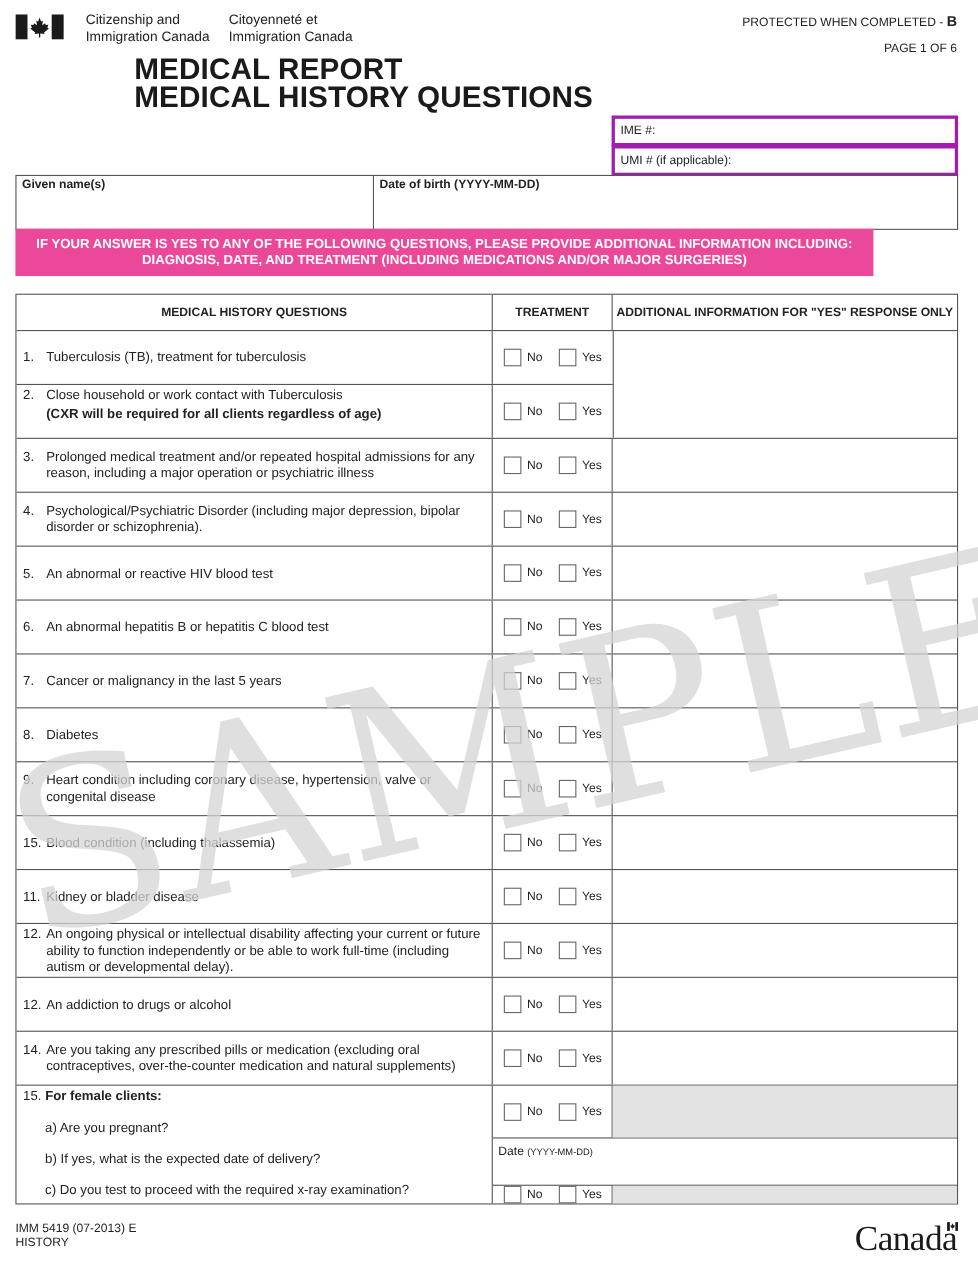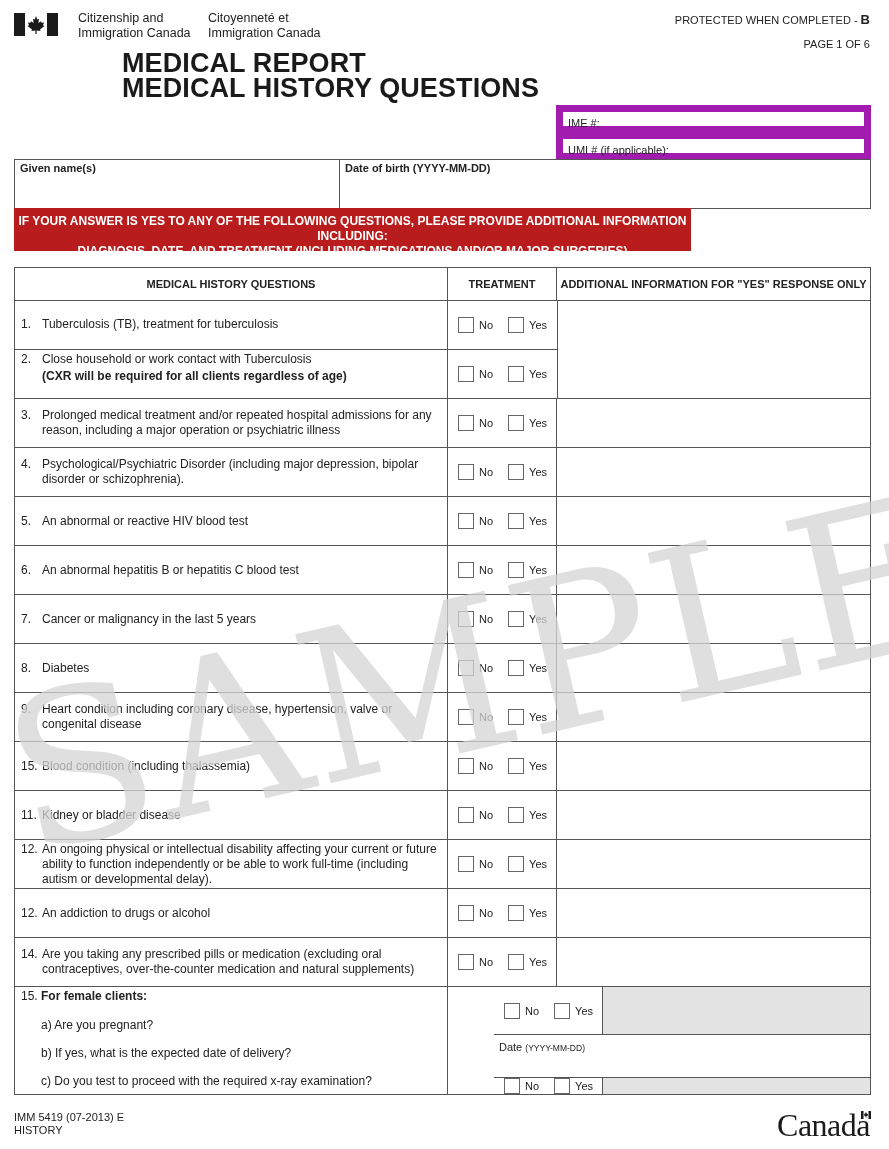--- a/index.html
+++ b/index.html
@@ -12,31 +12,31 @@
     .flag { left: 14px; top: 13px; width: 44px; height: 23px; }
     .dept { top: 11px; font-size: 12.5px; line-height: 15px; color: #222; }
     .dept-en { left: 78px; }
     .dept-fr { left: 208px; }
     .title { left: 79px; top: 51px; font-size: 27px; font-weight: bold; line-height: 25px; color: #1a1a1a; letter-spacing: 0.1px; margin-left: 43px; }
     .protected { right: 19px; top: 12px; font-size: 11px; color: #222; }
     .protected b { font-size: 13px; }
     .pageno { right: 19px; top: 38px; font-size: 11px; color: #222; }
 
     
-    .idbox { left: 556px; width: 315px; height: 28px; border: 7px solid #a21caf; font-size: 11px; padding: 5px 5px; color: #222; }
+    .idbox { left: 556px; width: 315px; height: 28px; border: 3px solid #a21caf; font-size: 11px; padding: 5px 5px; color: #222; }
     .ime { top: 105px; }
     .umi { top: 132px; }
 
     
     .namerow { left: 14px; top: 159px; width: 857px; height: 50px; border: 1px solid #555; display: flex; }
     .namecell { border-right: 1px solid #555; font-size: 11px; font-weight: bold; padding: 2px 5px; color: #222; }
     .namecell:last-child { border-right: none; }
 
     
-    .banner { left: 14px; top: 208px; width: 677px; height: 43px; background: #b91c1c; color: #ffffff; font-size: 12px; font-weight: bold; text-align: center; line-height: 15px; padding-top: 6px; }
+    .banner { left: 14px; top: 208px; width: 780px; height: 43px; background: #ec4899; color: #ffffff; font-size: 12px; font-weight: bold; text-align: center; line-height: 15px; padding-top: 6px; }
 
     
     .watermark { left: 0; top: 560px; width: 889px; text-align: center; font-family: "DejaVu Serif", serif; font-size: 210px; color: #d5d5d5; opacity: 0.75; transform: rotate(-13deg); transform-origin: center; letter-spacing: 2px; pointer-events: none; z-index: 5; }
 
     
     .tbl { left: 14px; top: 267px; width: 857px; border: 1px solid #555; }
     .trow { display: flex; border-bottom: 1px solid #555; }
     .trow:last-child { border-bottom: none; }
     .thead { height: 33px; }
     .c-q { width: 433px; border-right: 1px solid #555; }
@@ -57,21 +57,21 @@
 
     
     .group12 { display: flex; border-bottom: 1px solid #555; height: 98px; }
     .group12 .leftpart { width: 542px; display: flex; flex-direction: column; }
     .group12 .sub { display: flex; height: 49px; }
     .group12 .sub.first { border-bottom: 1px solid #555; }
     .group12 .addl { flex: 1; border-left: 1px solid #555; }
     .group12 .c-r { border-right: none; }
 
     
-    .r15 { display: flex; height: 107px; gap: 46px; }
+    .r15 { display: flex; height: 107px; }
     .r15 .q15 { width: 433px; border-right: 1px solid #555; font-size: 12px; color: #222; position: relative; }
     .r15 .right { flex: 1; display: flex; flex-direction: column; }
     .r15 .rtop { display: flex; height: 52px; border-bottom: 1px solid #555; }
     .r15 .rmid { height: 45px; border-bottom: 1px solid #555; font-size: 11px; padding: 6px 5px; color: #222; }
     .r15 .rmid small { font-size: 8.5px; }
     .r15 .rbot { display: flex; flex: 1; }
     .r15 .rr { width: 109px; border-right: 1px solid #555; }
     .r15 .shaded { flex: 1; background: #e3e3e3; }
     .q15 .line { position: absolute; left: 6px; }
 

